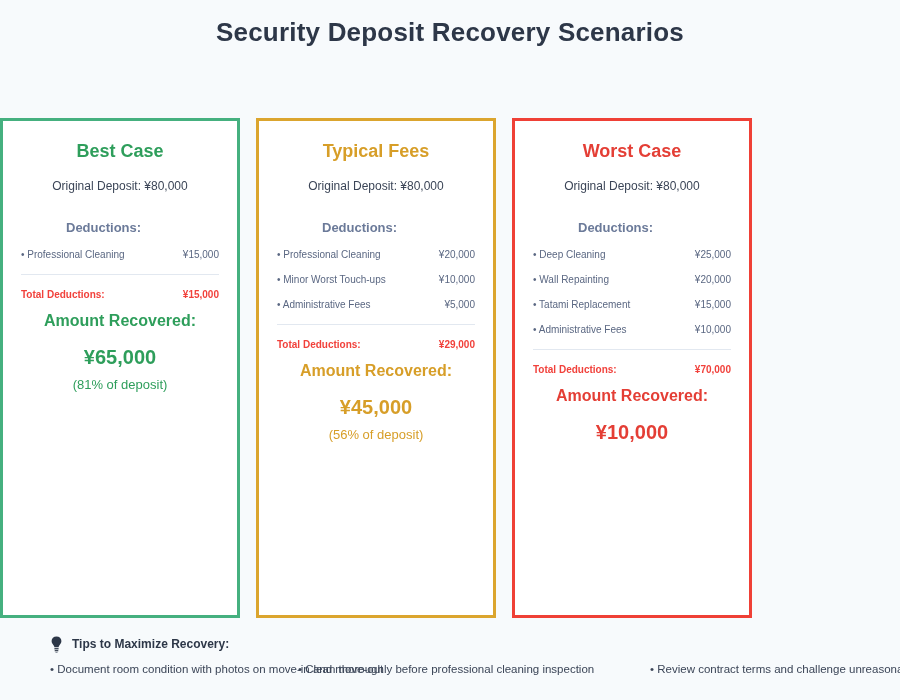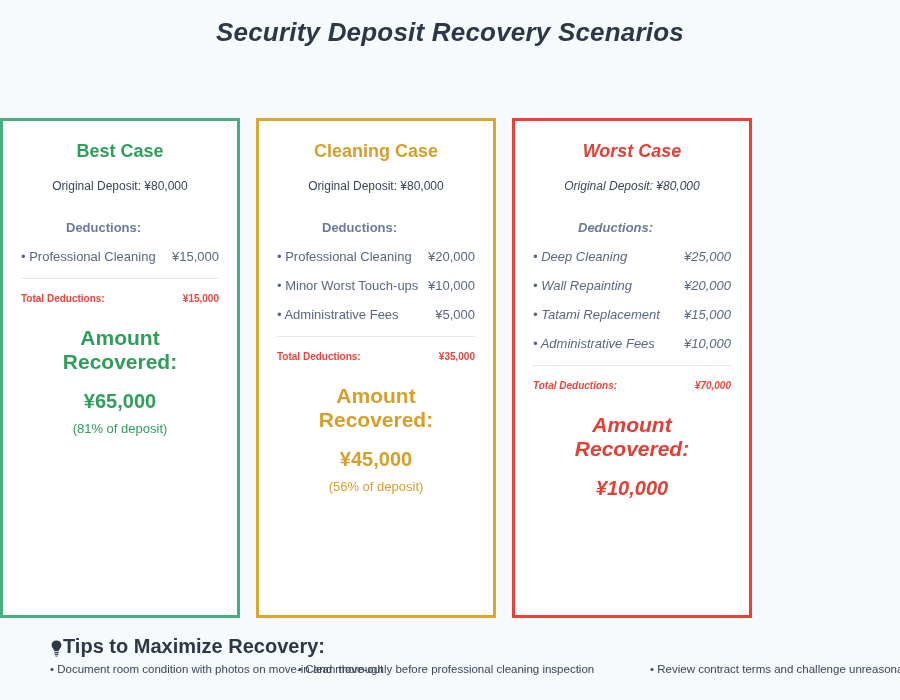--- a/index.html
+++ b/index.html
@@ -18,21 +18,20 @@
 
   
   .page-title {
     text-align: center;
     font-size: 26px;
     font-weight: bold;
     color: #2d3748;
     letter-spacing: 0.2px;
     padding-top: 17px;
     margin: 0;
-    font-style: italic;
   }
 
   
   .cards-row {
     position: absolute;
     top: 118px;
     left: 0;
     width: 752px;
     display: flex;
     justify-content: center;
@@ -44,21 +43,21 @@
     width: 250px;
     height: 500px;
     background: #ffffff;
     border: 3px solid #cccccc;
     box-sizing: border-box;
     padding: 14px 18px 10px 18px;
     position: relative;
   }
   .case-card.best    { border-color: #45b07f; }
   .case-card.typical { border-color: #dba52e; }
-  .case-card.worst   { border-color: #ef4036; font-style: italic; }
+  .case-card.worst   { border-color: #ef4036; }
 
   .card-title {
     text-align: center;
     font-size: 18px;
     font-weight: bold;
     margin: 6px 0 0 0;
   }
   .best .card-title    { color: #2e9e5b; }
   .typical .card-title { color: #d79e28; }
   .worst .card-title   { color: #e43e35; }
@@ -78,21 +77,21 @@
     padding-left: 45px;
   }
 
   .deduction-list {
     margin-top: 14px;
   }
   .deduction-row {
     display: flex;
     justify-content: space-between;
     align-items: baseline;
-    font-size: 13px;
+    font-size: 10px;
     color: #5a6782;
     margin-bottom: 14px;
     white-space: nowrap;
   }
   .deduction-row .d-name::before {
     content: "• ";
   }
   .deduction-row .d-amt {
     color: #5a6782;
   }
@@ -109,23 +108,23 @@
     align-items: baseline;
     font-size: 10px;
     font-weight: bold;
     color: #f1413b;
     margin-top: 14px;
     white-space: nowrap;
   }
 
   .recovered-label {
     text-align: center;
-    font-size: 21px;
-    font-weight: bold;
-    margin-top: 22px;
+    font-size: 16px;
+    font-weight: bold;
+    margin-top: 12px;
   }
   .recovered-amount {
     text-align: center;
     font-size: 20px;
     font-weight: bold;
     margin-top: 16px;
   }
   .recovered-pct {
     text-align: center;
     font-size: 13px;
@@ -140,26 +139,26 @@
     position: absolute;
     top: 632px;
     left: 0;
     width: 900px;
     height: 68px;
   }
   .tips-heading {
     position: absolute;
     left: 50px;
     top: 3px;
-    font-size: 20px;
+    font-size: 12px;
     font-weight: bold;
     color: #2d3748;
     display: flex;
     align-items: center;
-    gap: 0;
+    gap: 9px;
     white-space: nowrap;
   }
   .bulb-icon {
     display: inline-block;
     width: 13px;
     height: 17px;
     position: relative;
     top: 1px;
   }
   .tip-line {
@@ -195,41 +194,41 @@
     <div class="total-row">
       <span>Total Deductions:</span>
       <span>¥15,000</span>
     </div>
     <div class="recovered-label">Amount Recovered:</div>
     <div class="recovered-amount">¥65,000</div>
     <div class="recovered-pct">(81% of deposit)</div>
   </div>
 
   <div class="case-card typical">
-    <div class="card-title">Cleaning Case</div>
+    <div class="card-title">Typical Fees</div>
     <div class="card-deposit">Original Deposit: ¥80,000</div>
     <div class="deductions-label">Deductions:</div>
     <div class="deduction-list">
       <div class="deduction-row">
         <span class="d-name">Professional Cleaning</span>
         <span class="d-amt">¥20,000</span>
       </div>
       <div class="deduction-row">
         <span class="d-name">Minor Worst Touch-ups</span>
         <span class="d-amt">¥10,000</span>
       </div>
       <div class="deduction-row">
         <span class="d-name">Administrative Fees</span>
         <span class="d-amt">¥5,000</span>
       </div>
     </div>
     <hr class="divider">
     <div class="total-row">
       <span>Total Deductions:</span>
-      <span>¥35,000</span>
+      <span>¥29,000</span>
     </div>
     <div class="recovered-label">Amount Recovered:</div>
     <div class="recovered-amount">¥45,000</div>
     <div class="recovered-pct">(56% of deposit)</div>
   </div>
 
   <div class="case-card worst">
     <div class="card-title">Worst Case</div>
     <div class="card-deposit">Original Deposit: ¥80,000</div>
     <div class="deductions-label">Deductions:</div>

